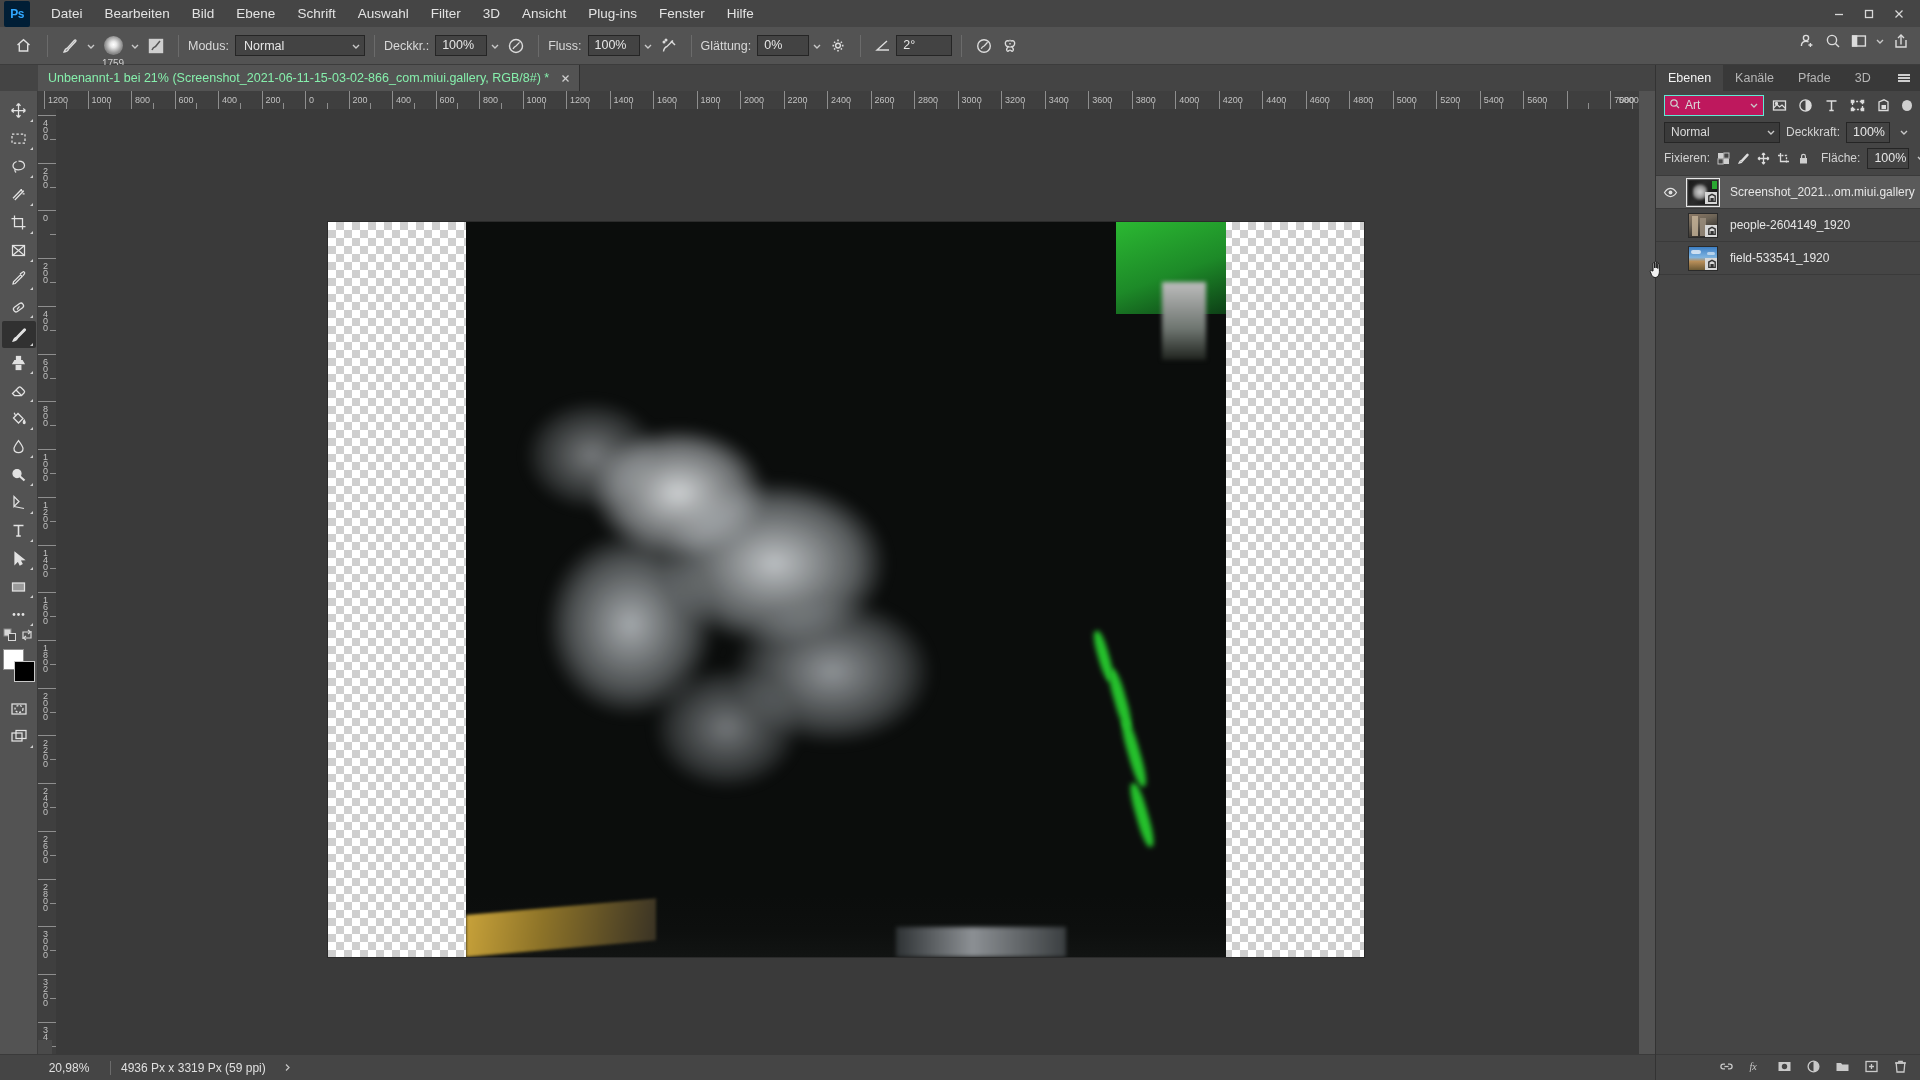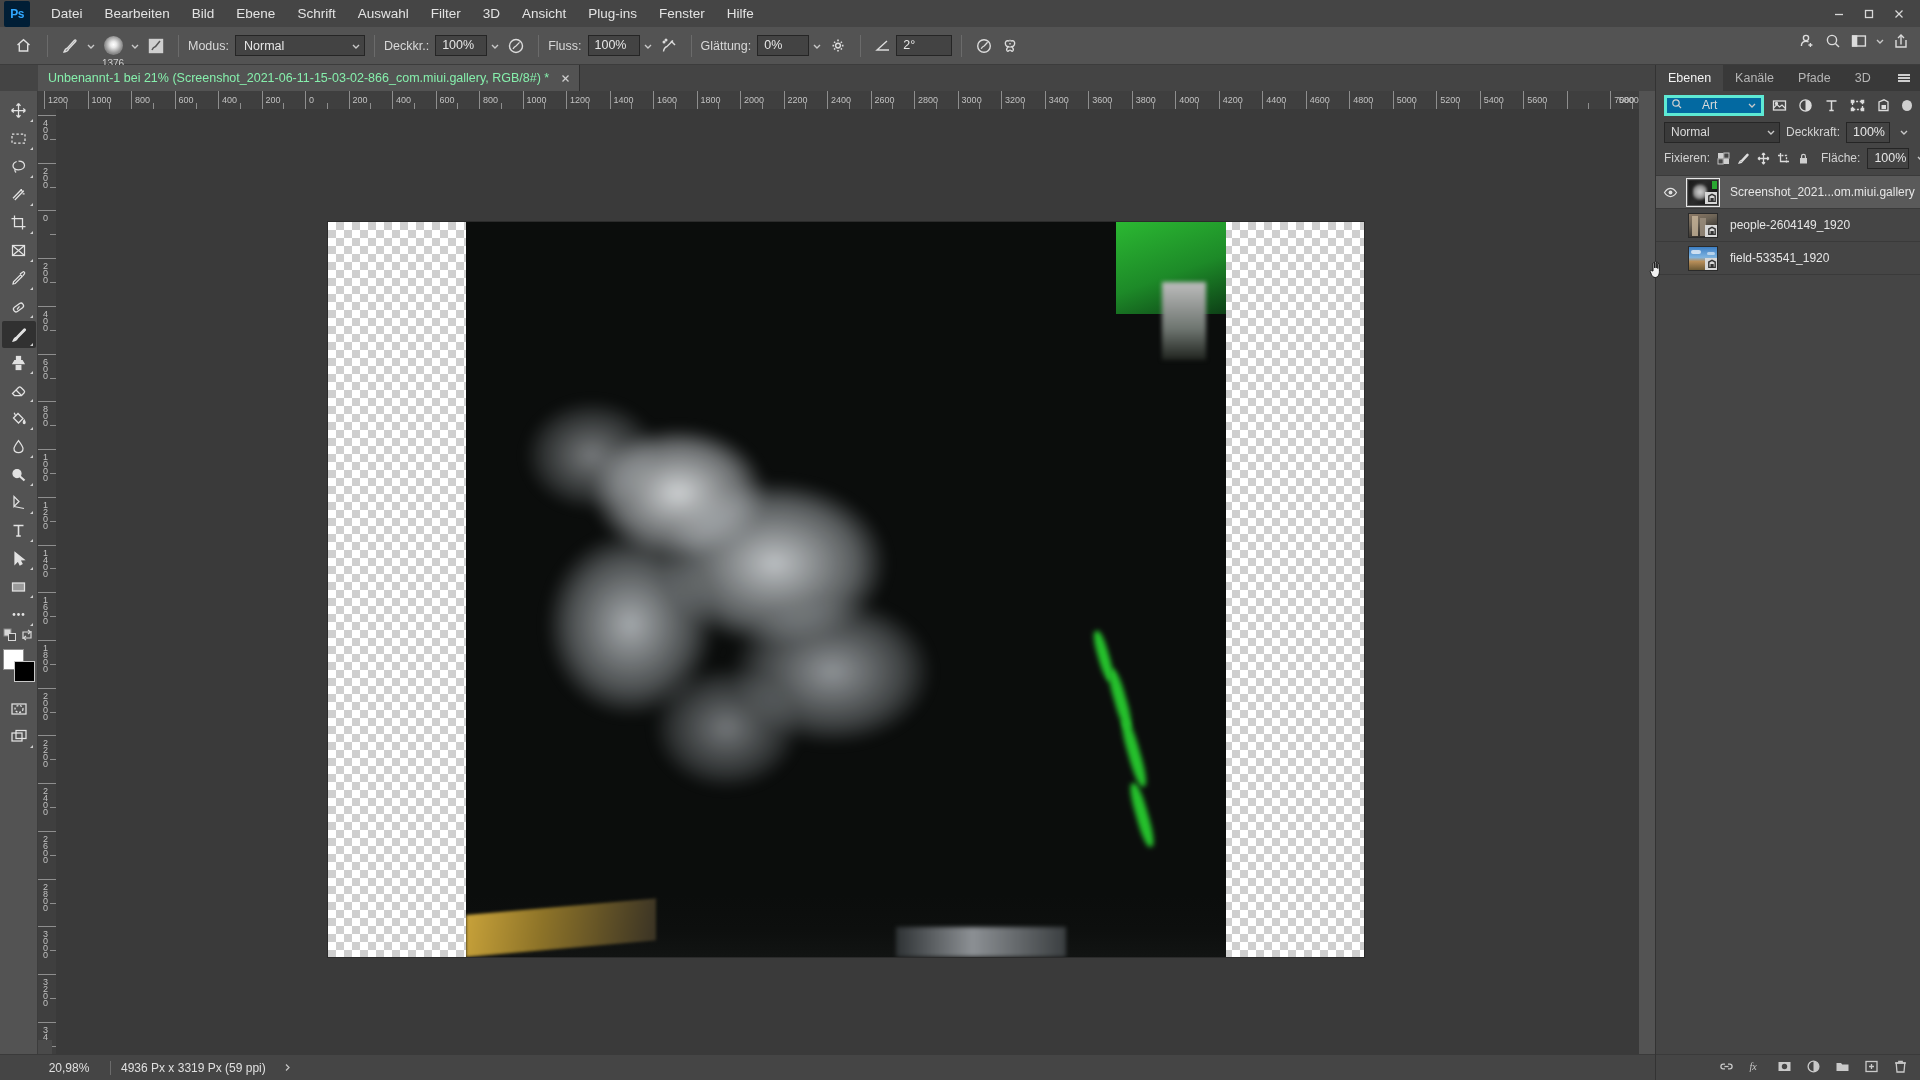--- a/index.html
+++ b/index.html
@@ -207,22 +207,22 @@
     font-size: 12.5px; color: #b6b6b6;
   }
   .ptab.active { background: #454545; color: #f2f2f2; }
   .panel-menu {
     position: absolute; right: 6px; top: 0; height: 26px; width: 20px;
     display: flex; align-items: center; justify-content: center;
   }
   .panel-menu span { display:block; width: 12px; height: 1.5px; background: #cfcfcf; margin: 1.5px 0; }
   .filter-row { height: 28px; display: flex; align-items: center; padding: 0 8px; gap: 6px; }
   .kind-combo {
-    width: 108px; height: 21px; background: #0369a1; border: 3px solid #5eead4;
-    display: flex; align-items: center; padding: 0 4px; gap: 19px;
+    width: 108px; height: 21px; background: #be185d; border: 1px solid #5eead4;
+    display: flex; align-items: center; padding: 0 4px; gap: 4px;
   }
   .kind-combo .txt { font-size: 12px; color: #dadada; flex: 1; }
   .filt-icon { width: 22px; height: 22px; display:flex; align-items:center; justify-content:center; }
   .filt-icon svg { stroke: #dcdcdc; fill: none; stroke-width: 1.3; }
   .toggle-knob {
     width: 11px; height: 11px; border-radius: 50%; background: #cfcfcf; margin-left: 2px;
   }
   .blend-row { height: 26px; display: flex; align-items: center; padding: 0 8px; gap: 6px; }
   .blend-combo {
     flex: 1; height: 21px; background: #3a3a3a; border: 1px solid #262626;
@@ -338,21 +338,21 @@
         </svg>
     </div>
     <div class="caret">
       <svg width="10" height="10" viewBox="0 0 10 10">
           <path d="M2 4 L5 7 L8 4"></path>
         </svg>
     </div>
 
     <div class="brush-preview">
       <div class="brush-dot"></div>
-      <div class="brush-size-label">1376</div>
+      <div class="brush-size-label">1759</div>
     </div>
     <div class="caret">
       <svg width="10" height="10" viewBox="0 0 10 10">
           <path d="M2 4 L5 7 L8 4"></path>
         </svg>
     </div>
 
     <div class="icon-btn">
       <svg width="18" height="18" viewBox="0 0 18 18">
           <rect x="2.5" y="2.5" width="13" height="13" fill="#cfcfcf" stroke="#cfcfcf"></rect>

